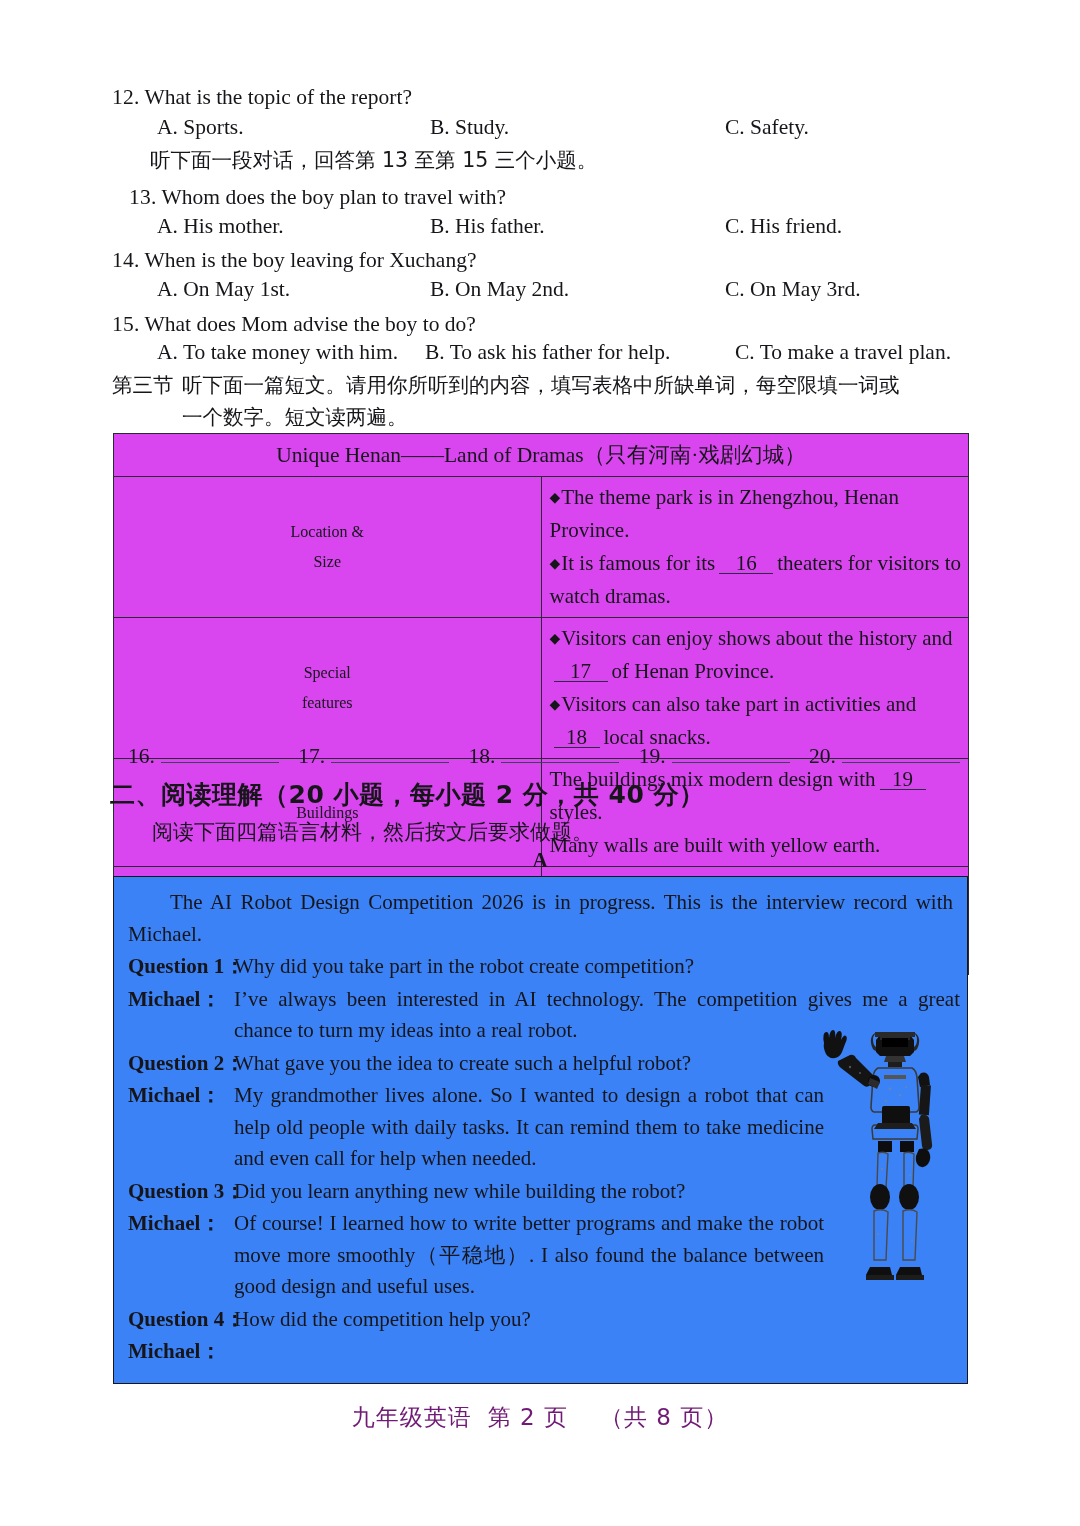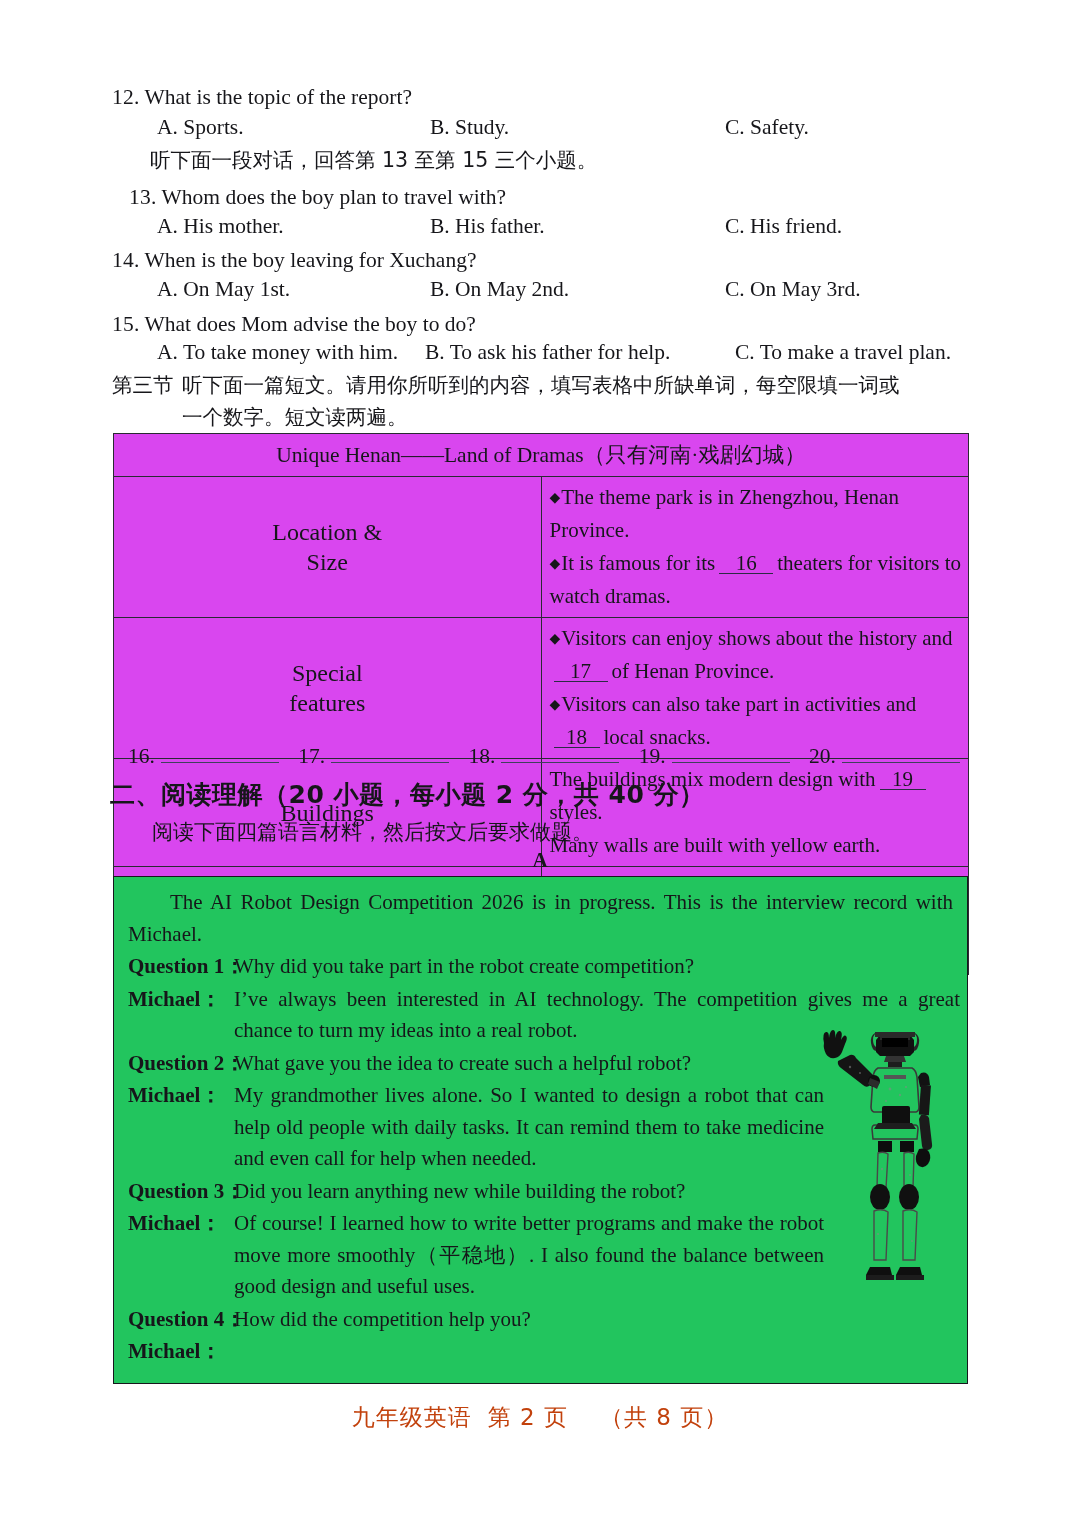--- a/index.html
+++ b/index.html
@@ -64,21 +64,21 @@
   }
   .ltable .title-cell {
     text-align: center;
     font-size: 21.5px;
     height: 36px;
     padding: 2px 0 4px 0;
   }
   .ltable .key-cell {
     width: 108px;
     text-align: center;
-    font-size: 24px;
+    font-size: 16px;
     line-height: 30px;
     padding: 4px 2px;
   }
   .ltable .val-cell {
     font-size: 21px;
     line-height: 33px;
     padding: 4px 6px 4px 8px;
   }
   .bullet {
     font-size: 14px;
@@ -149,21 +149,21 @@
   
   .pbox {
     position: absolute;
     left: 113px;
     top: 876px;
     width: 855px;
     height: 508px;
     border: 1.8px solid #17171d;
     box-sizing: border-box;
     overflow: hidden;
-    background: #22c55e;
+    background: #3b82f6;
   }
   .pbody {
     position: relative;
     padding: 10px 14px 0 14px;
     font-size: 21px;
     line-height: 31.5px;
   }
   .p-intro {
     text-indent: 42px;
     text-align: justify;
@@ -207,21 +207,21 @@
 
   
   .footer {
     position: absolute;
     left: 0; right: 0;
     top: 1402px;
     text-align: center;
     font-size: 23px;
     font-family: "DejaVu Sans", "Liberation Sans", sans-serif;
     letter-spacing: 1px;
-    color: #c2410c;
+    color: #701a75;
   }
   .footer .gap { display: inline-block; width: 16px; }
 </style>
 </head>
 <body>
 
 <div class="page">
 
   <div class="abs q-line" style="left:112px; top:82px;">
     <span class="num">12.</span>

